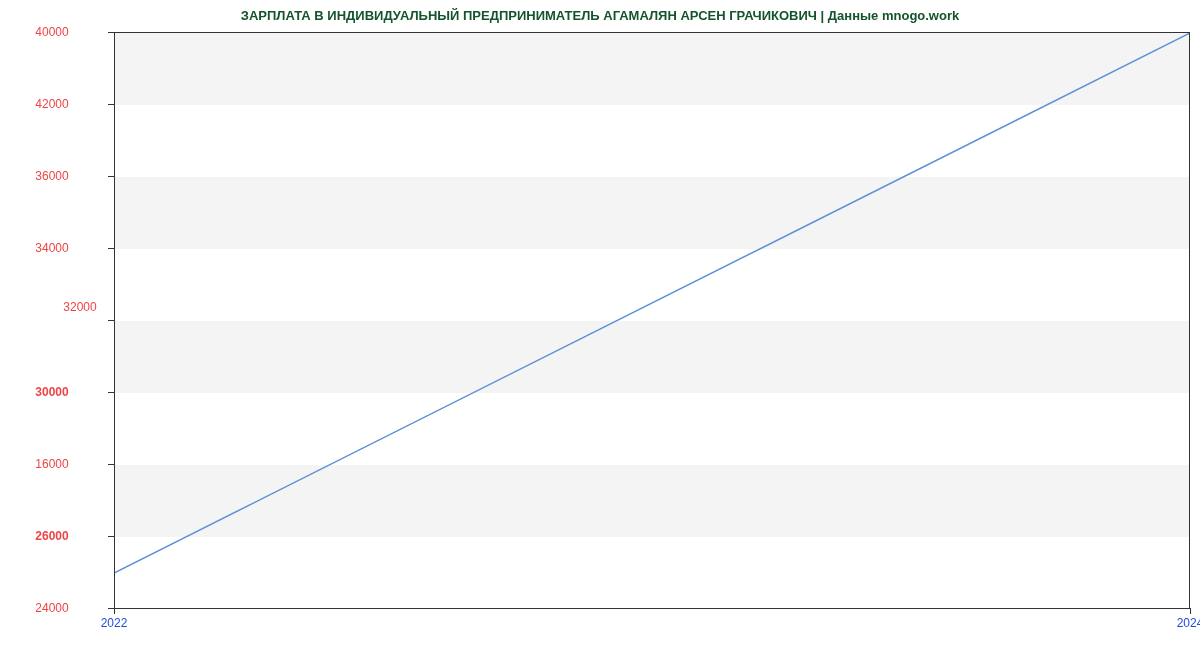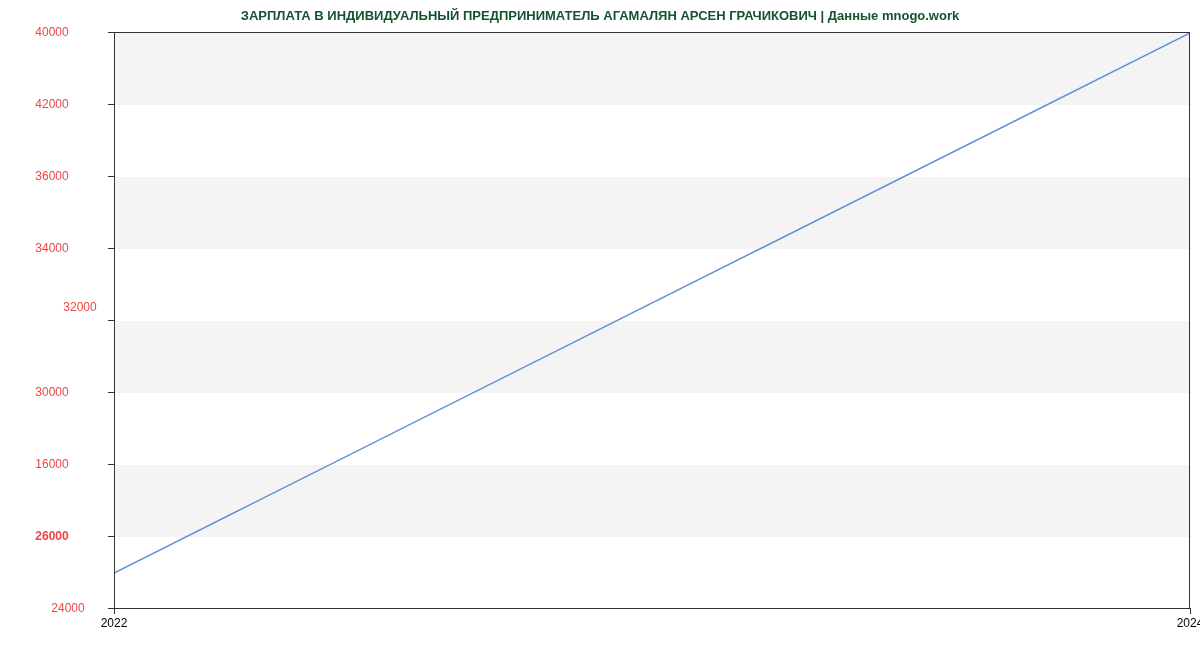--- a/index.html
+++ b/index.html
@@ -48,21 +48,21 @@
   .ytlabel {
     position: absolute;
     font-size: 12px;
     color: #ef4444;
     text-align: center;
     transform: translateY(-50%);
   }
   .xtlabel {
     position: absolute;
     font-size: 12px;
-    color: #000000;
+    color: #1d4ed8;
     text-align: center;
     transform: translateX(-50%);
   }
   .ytick, .xtick {
     position: absolute;
     background: #333;
   }
   svg.line {
     position: absolute;
     left: 0;
@@ -79,27 +79,27 @@
       <div class="band" style="top: 288px; height: 72px;"></div>
       <div class="band" style="top: 144px; height: 72px;"></div>
       <div class="band" style="top: 0px; height: 72px;"></div>
       <svg class="line" width="1076" height="576">
         <path d="M0 540 L1076 0" fill="none" stroke="#5b8fd6" stroke-width="1.5"></path>
       </svg>
     </div>
 <div class="axis-left" style="left: 114px; top: 32px; width: 1px; height: 576px;"></div>
     <div class="axis-bottom" style="left: 114px; top: 608px; width: 1076px; height: 1px;"></div>
     <div class="ytick" style="left: 108px; top: 608px; width: 6px; height: 1px;"></div>
-    <div class="ytlabel" style="left: 0px; width: 104px; top: 608px; margin-left: 16px;">24000</div>
+    <div class="ytlabel" style="left: 0px; width: 104px; top: 608px;">24000</div>
     <div class="ytick" style="left: 108px; top: 536px; width: 6px; height: 1px;"></div>
     <div class="ytlabel" style="left: 0px; width: 104px; top: 536px; font-weight: bold;">26000</div>
     <div class="ytick" style="left: 108px; top: 464px; width: 6px; height: 1px;"></div>
     <div class="ytlabel" style="left: 0px; width: 104px; top: 464px;">16000</div>
     <div class="ytick" style="left: 108px; top: 392px; width: 6px; height: 1px;"></div>
-    <div class="ytlabel" style="left: 0px; width: 104px; top: 392px;">30000</div>
+    <div class="ytlabel" style="left: 0px; width: 104px; top: 392px; font-weight: bold;">30000</div>
     <div class="ytick" style="left: 108px; top: 320px; width: 6px; height: 1px;"></div>
     <div class="ytlabel" style="left: 0px; width: 104px; top: 307px; margin-left: 28px;">32000</div>
     <div class="ytick" style="left: 108px; top: 248px; width: 6px; height: 1px;"></div>
     <div class="ytlabel" style="left: 0px; width: 104px; top: 248px;">34000</div>
     <div class="ytick" style="left: 108px; top: 176px; width: 6px; height: 1px;"></div>
     <div class="ytlabel" style="left: 0px; width: 104px; top: 176px;">36000</div>
     <div class="ytick" style="left: 108px; top: 104px; width: 6px; height: 1px;"></div>
     <div class="ytlabel" style="left: 0px; width: 104px; top: 104px;">42000</div>
     <div class="ytick" style="left: 108px; top: 32px; width: 6px; height: 1px;"></div>
     <div class="ytlabel" style="left: 0px; width: 104px; top: 32px;">40000</div>

